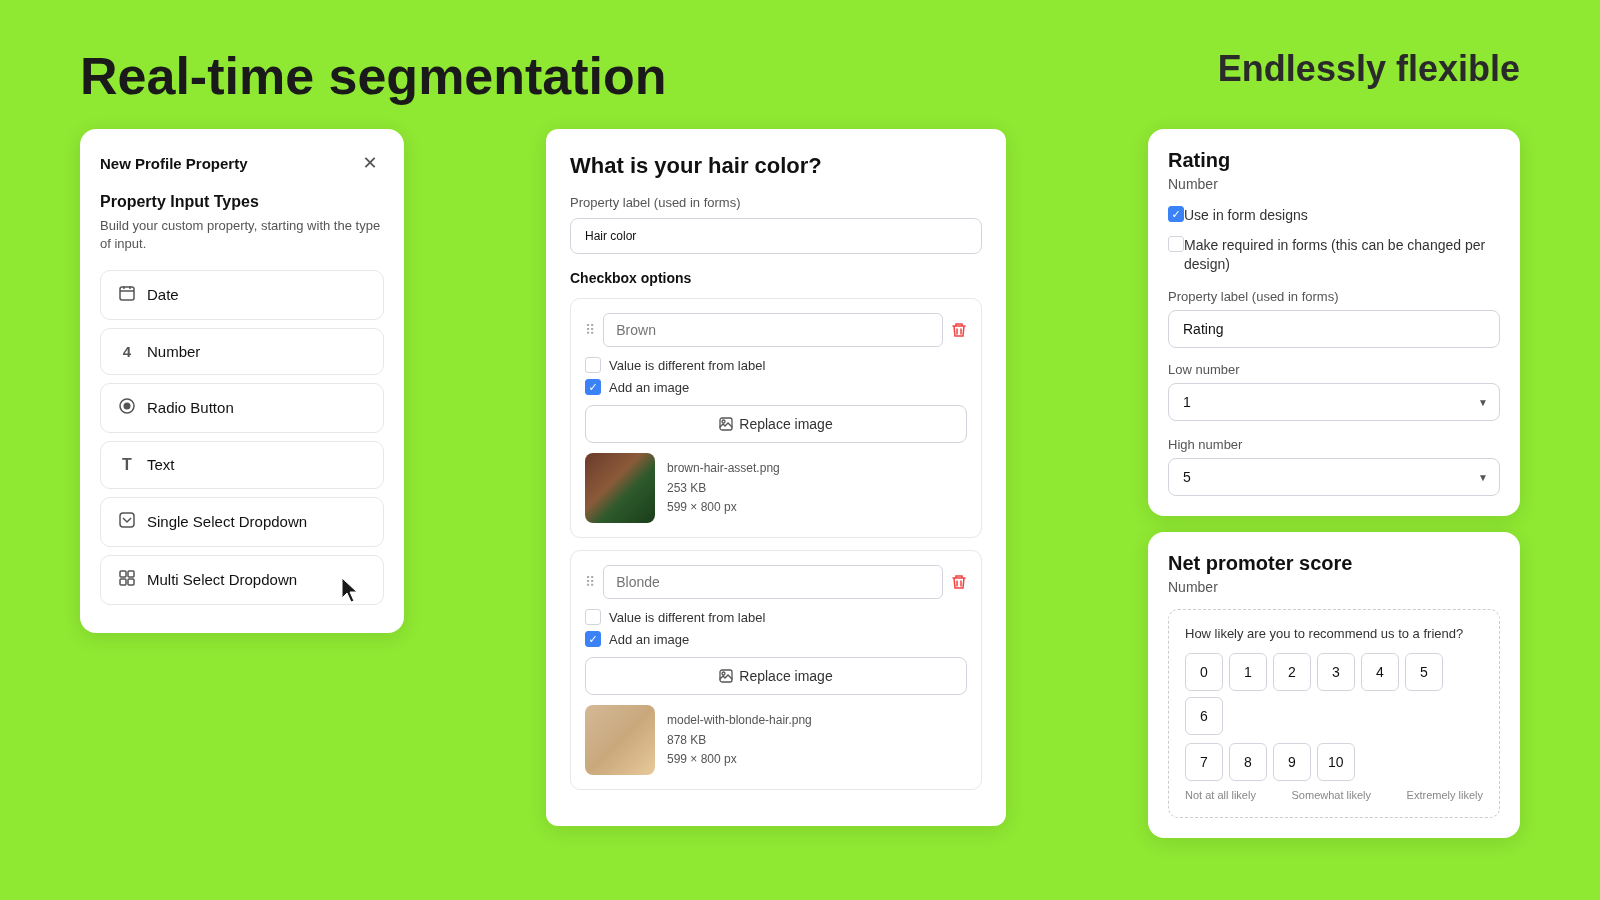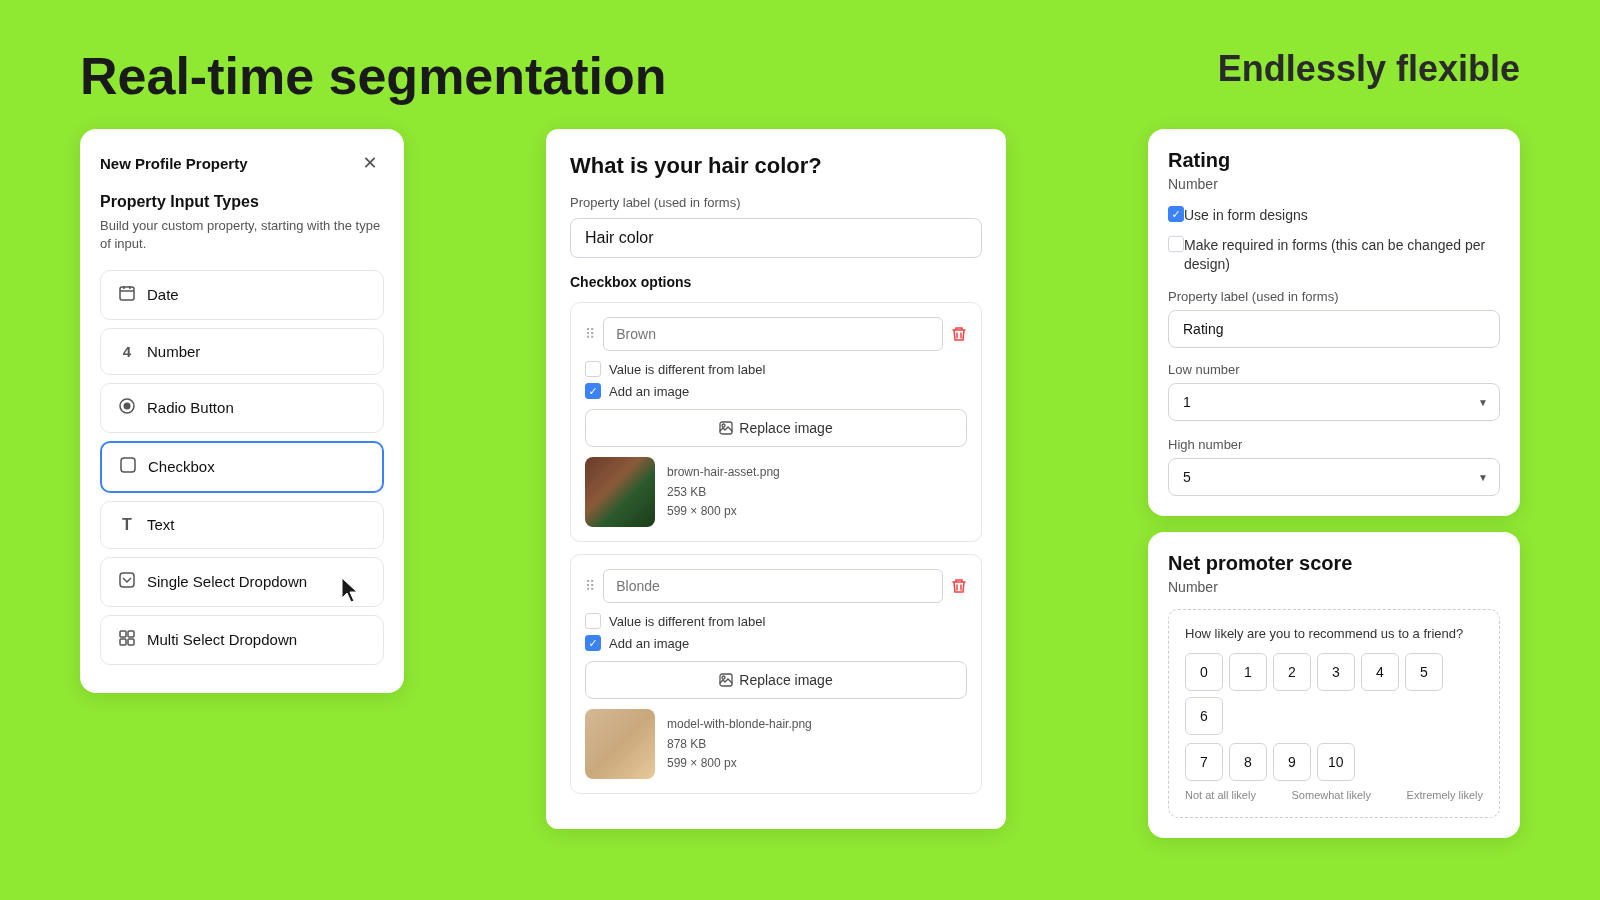--- a/index.html
+++ b/index.html
@@ -140,21 +140,21 @@
       font-size: 13px;
       color: #555;
       margin-bottom: 8px;
     }
 
     .form-input {
       width: 100%;
       border: 1px solid #d1d5db;
       border-radius: 8px;
       padding: 10px 14px;
-      font-size: 16px;
+      font-size: 12px;
       color: #111;
       margin-bottom: 16px;
       outline: none;
     }
 
     .section-label {
       font-size: 14px;
       font-weight: 600;
       color: #111;
       margin-bottom: 12px;
@@ -472,28 +472,20 @@
     <div class="property-item">
       <span class="property-icon">
         <svg width="16" height="16" viewBox="0 0 16 16">
           <circle cx="8" cy="8" r="7" stroke="#555" stroke-width="1.5" fill="none"></circle>
           <circle cx="8" cy="8" r="3.5" fill="#555"></circle>
         </svg>
       </span>
       <span>Radio Button</span>
     </div>
 
-    <div class="property-item active">
-      <span class="property-icon">
-        <svg width="16" height="16" viewBox="0 0 16 16">
-          <rect x="1" y="1" width="14" height="14" rx="3" stroke="#555" stroke-width="1.5" fill="none"></rect>
-        </svg>
-      </span>
-      <span>Checkbox</span>
-    </div>
 
     <div class="property-item">
       <span class="property-icon" style="font-weight:700;">T</span>
       <span>Text</span>
     </div>
 
     <div class="property-item">
       <span class="property-icon">
         <svg width="16" height="16" viewBox="0 0 16 16">
           <rect x="1" y="1" width="14" height="14" rx="3" stroke="#555" stroke-width="1.5" fill="none"></rect>

